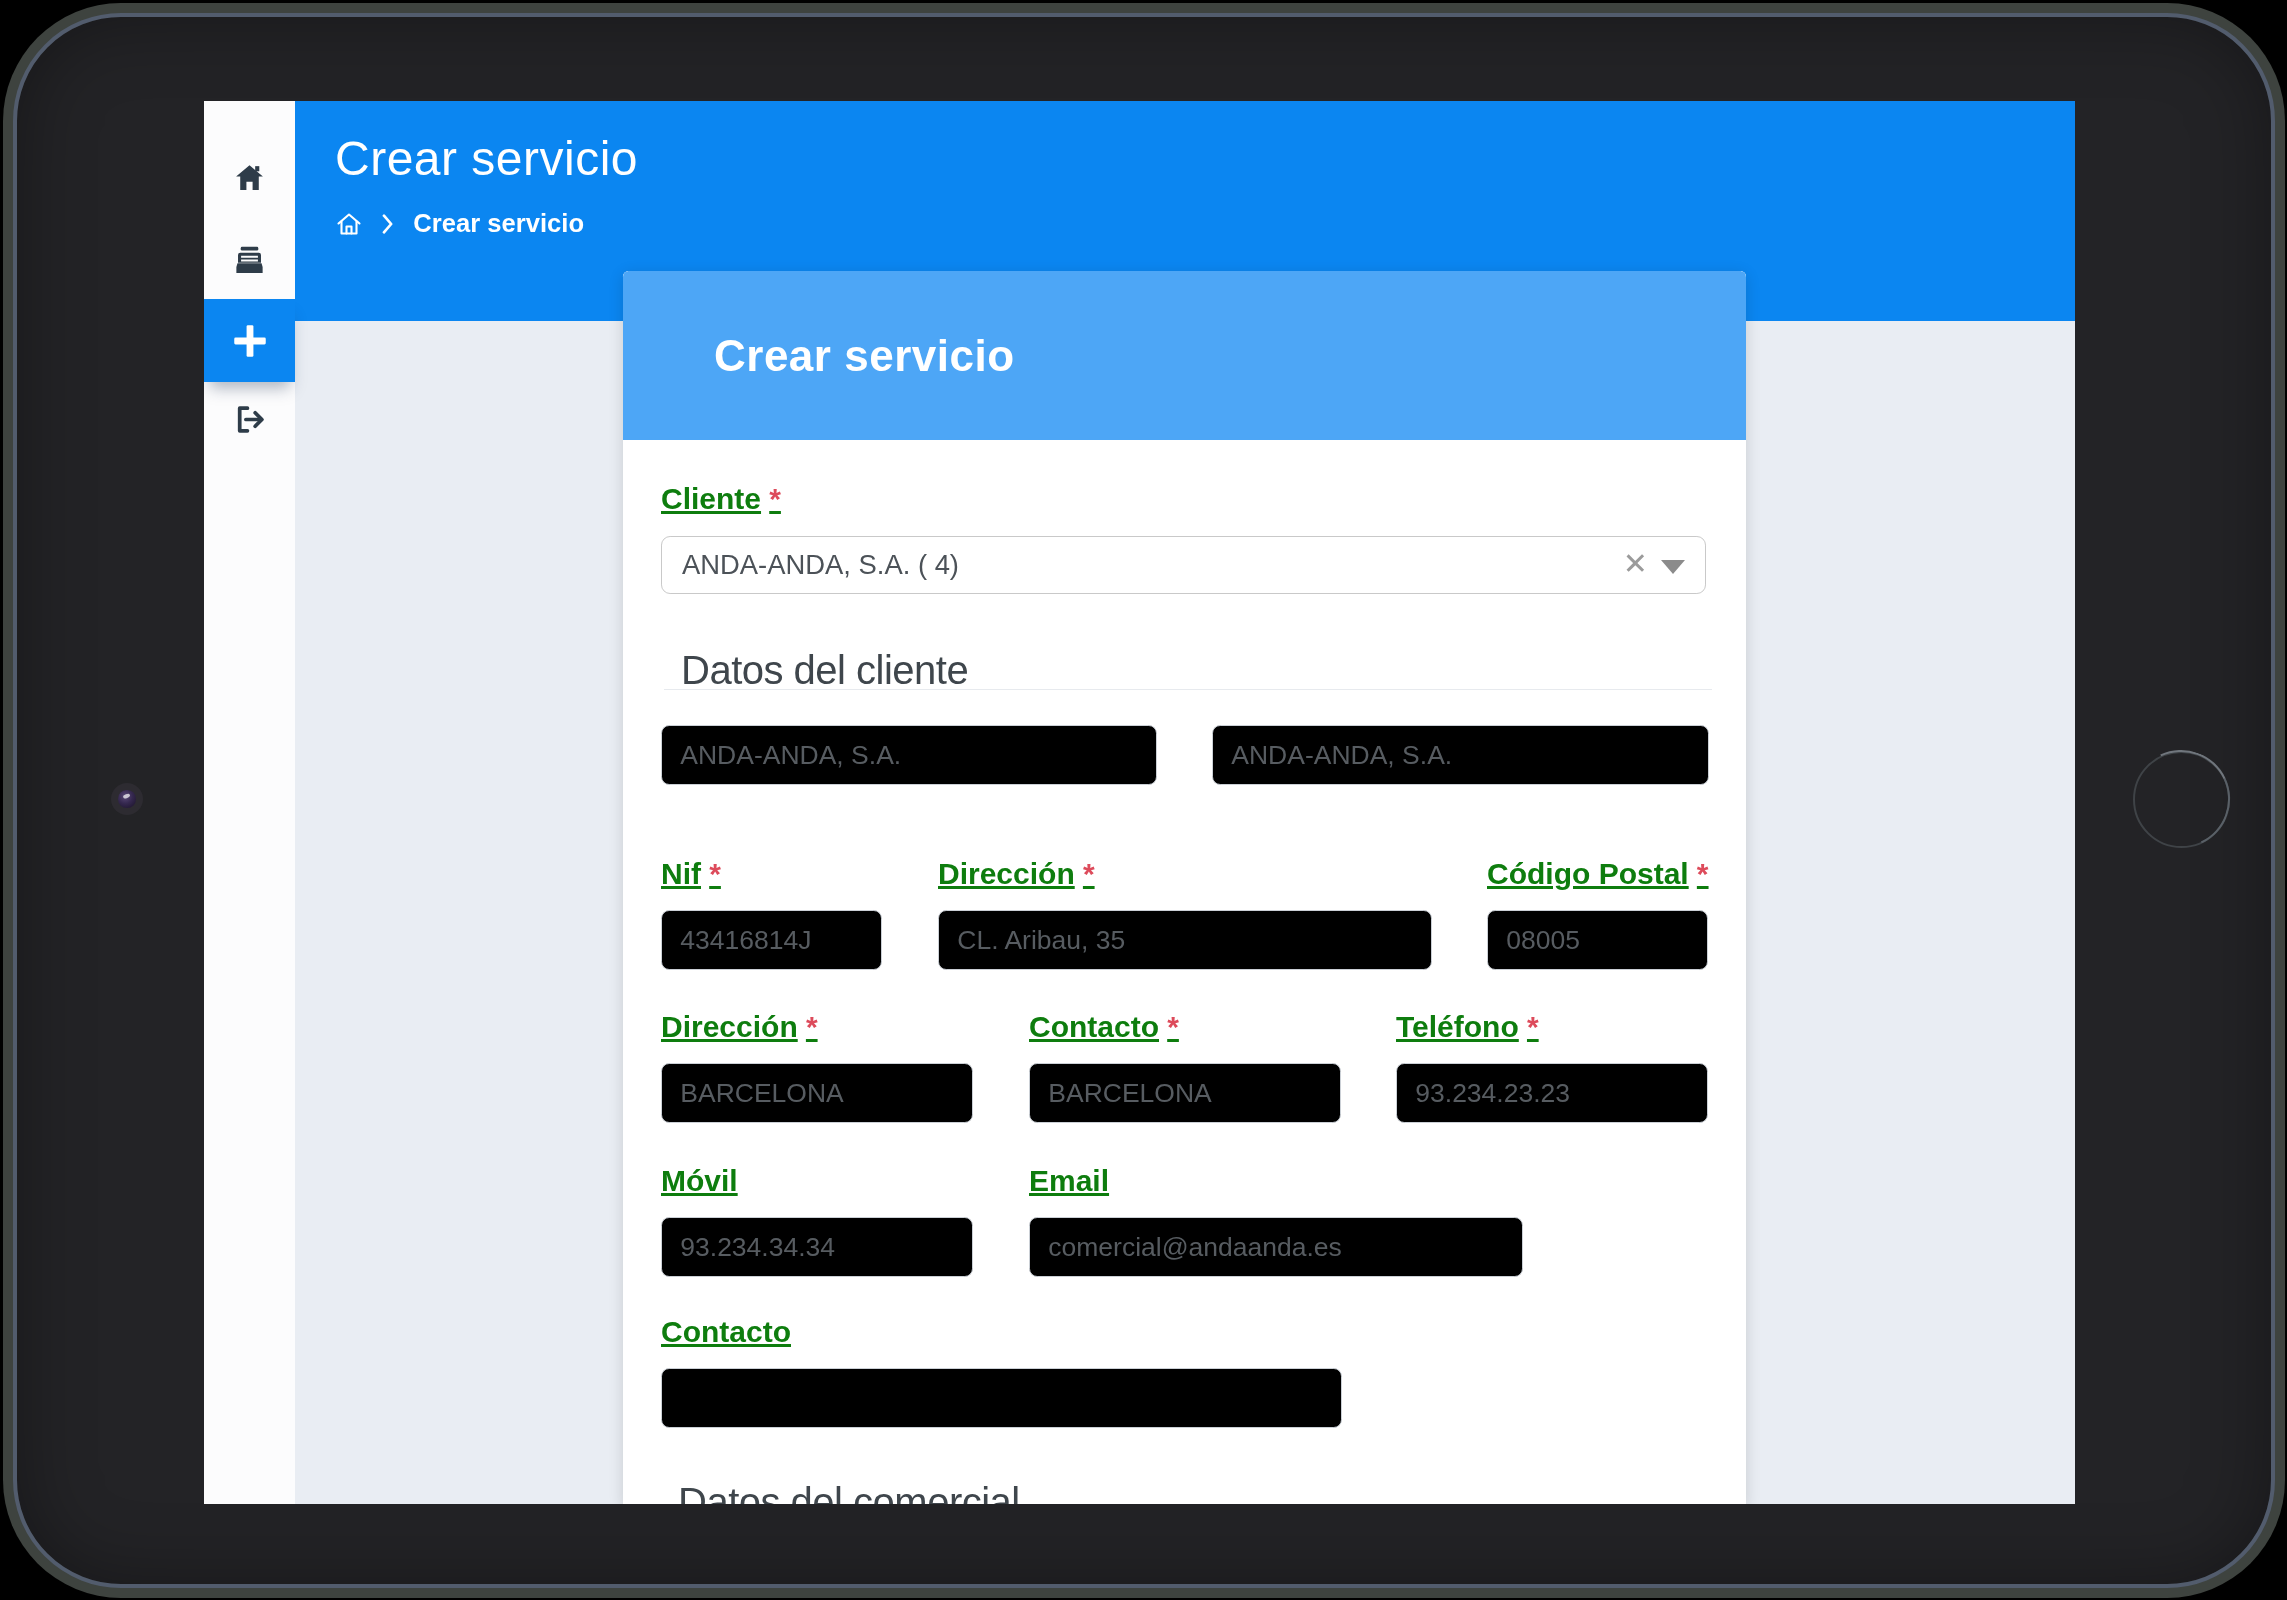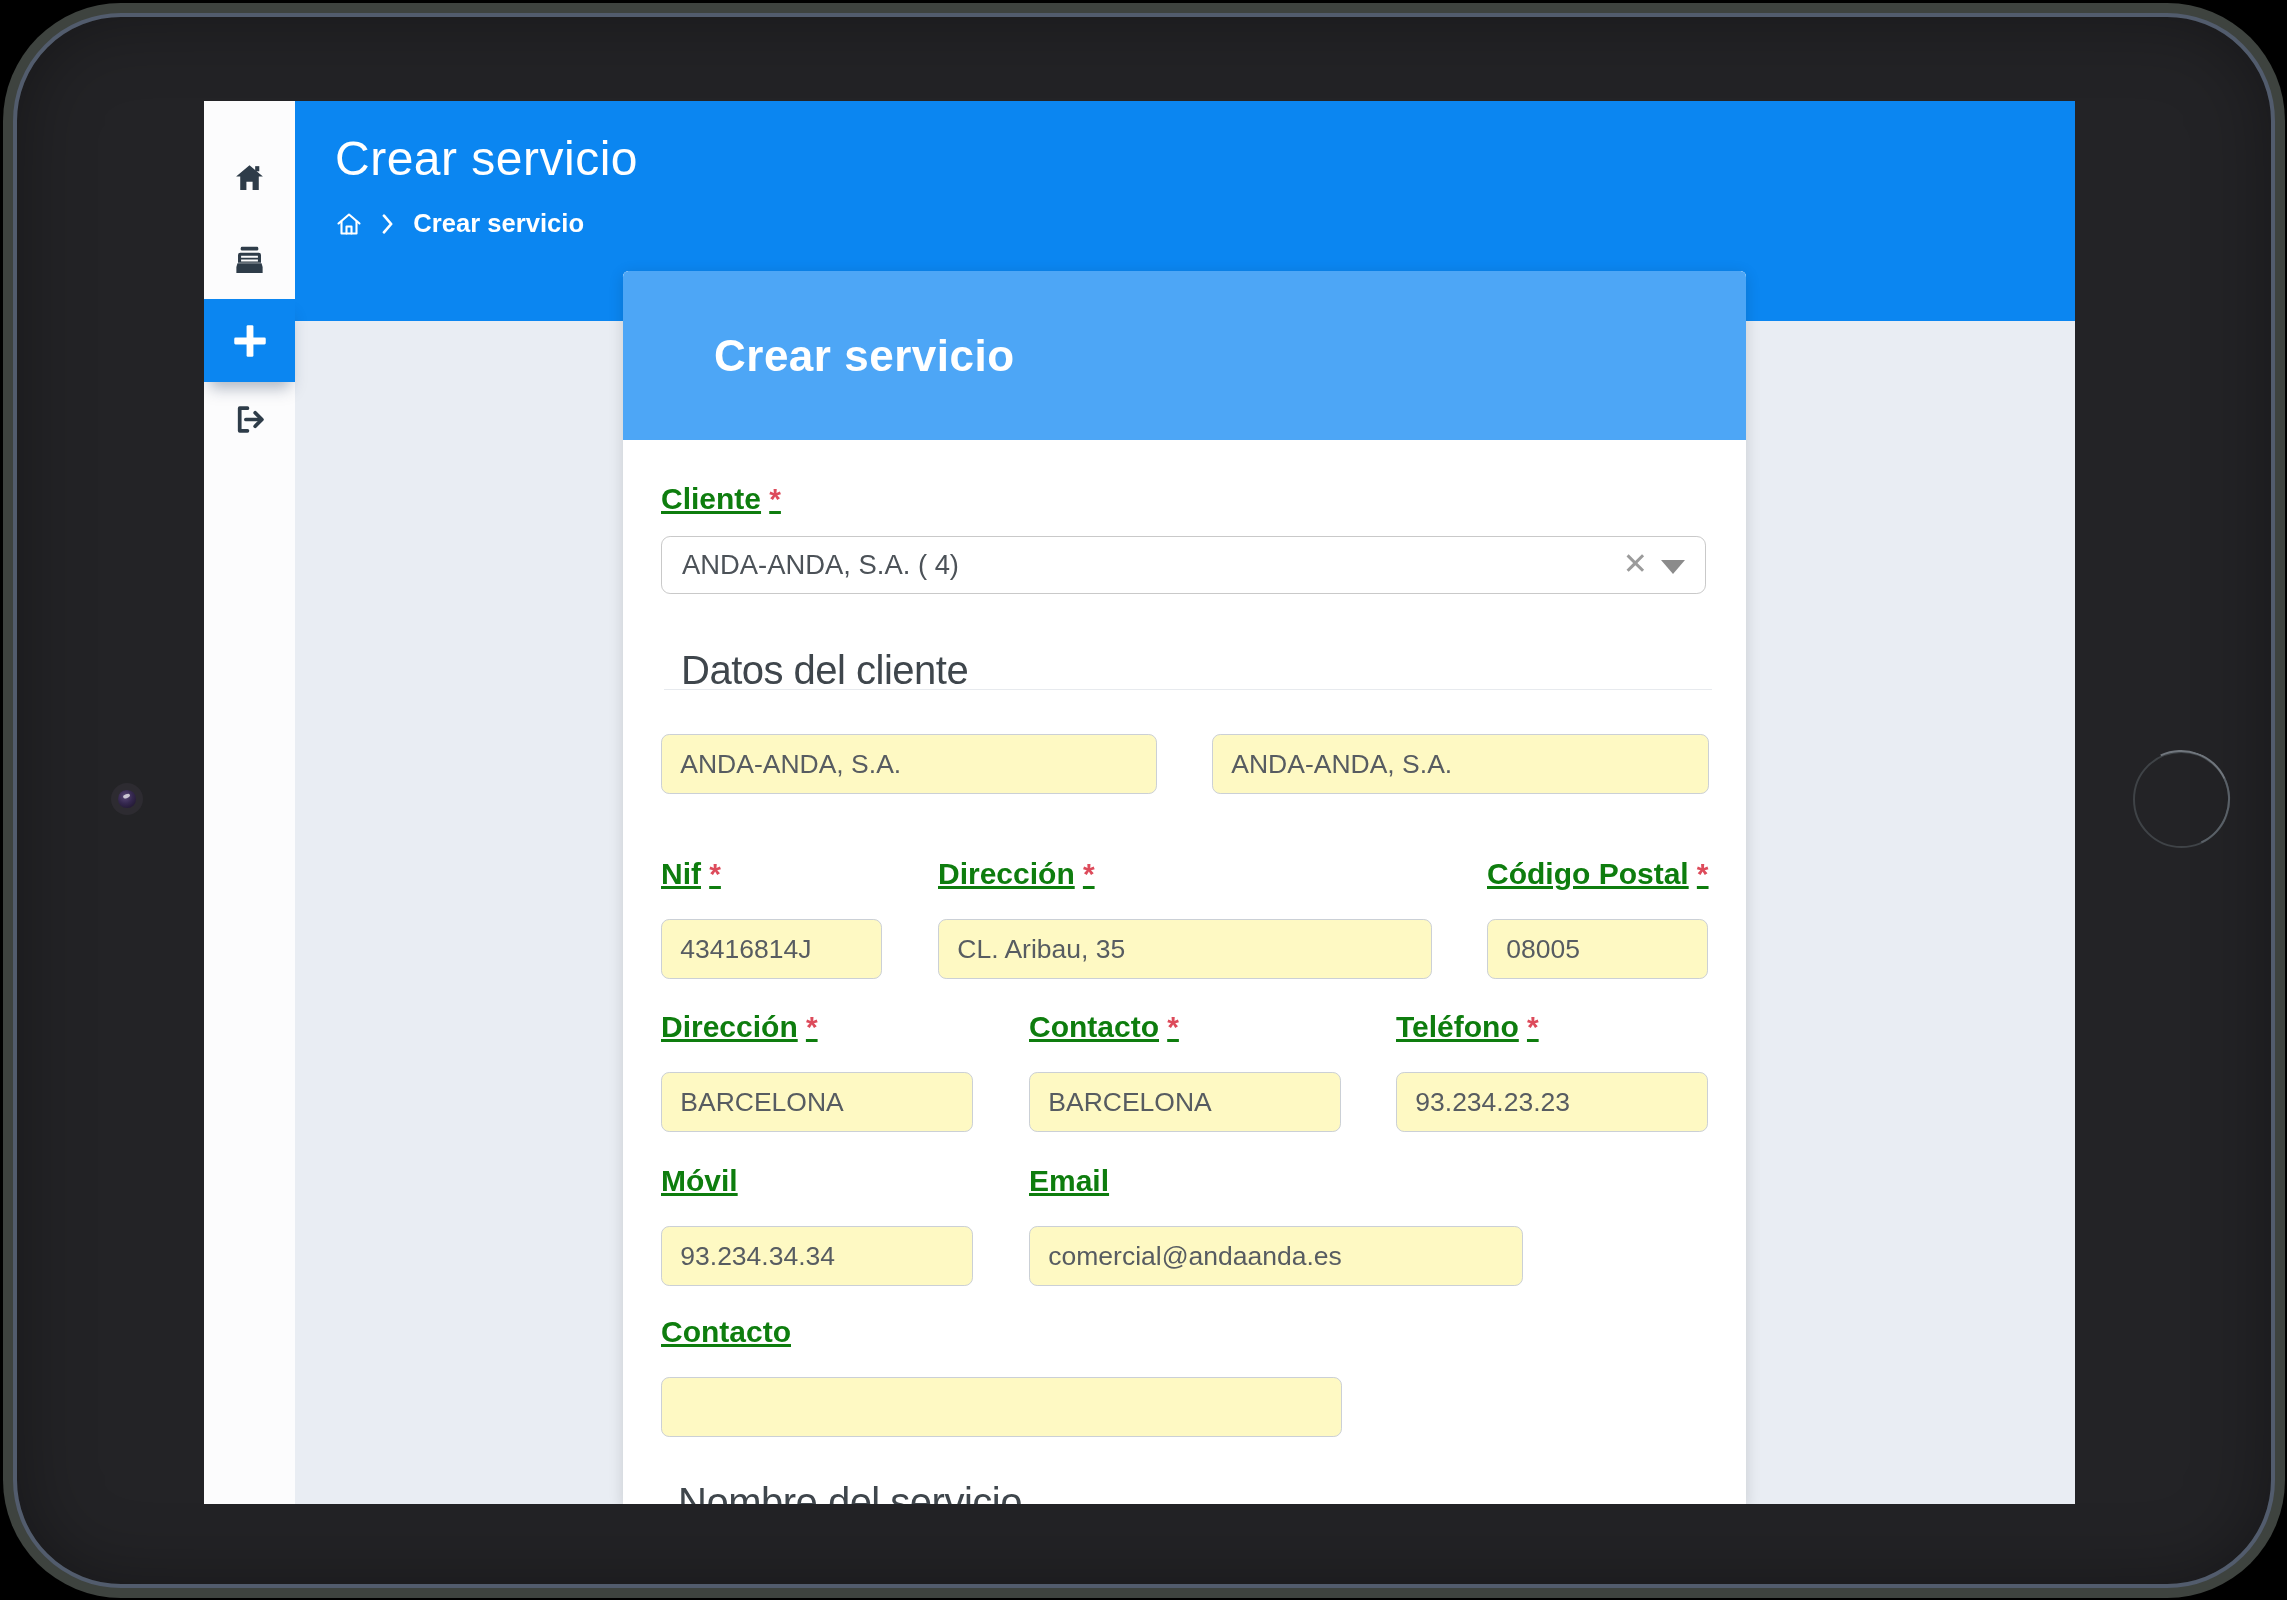--- a/index.html
+++ b/index.html
@@ -59,22 +59,22 @@
   .h-cliente{left:41px;top:189px;}
   .h-servicio{left:38px;top:1021px;}
   .rule{position:absolute;left:41px;top:249px;width:1048px;border:none;margin:0;
         border-top:1.8px solid #e7eaee;}
 
   
   .field{position:absolute;}
   .flabel{display:block;height:31px;line-height:31px;font-size:30px;font-weight:700;color:#0e7d0e;
         white-space:nowrap;text-decoration:underline;}
   .req{color:#dd4b5b;margin-left:8.2px;font-weight:700;}
-  .finput{display:block;box-sizing:border-box;width:100%;height:60px;margin-top:30px;
-        border:1.8px solid #cbd0d6;border-radius:8.2px;background:#fef9c3;color:#575c61;font-size:26.5px;
+  .finput{display:block;box-sizing:border-box;width:100%;height:60px;margin-top:21px;
+        border:1.8px solid #cbd0d6;border-radius:8.2px;background:#000000;color:#575c61;font-size:26.5px;
         padding:0 18.3px;font-family:"Liberation Sans", sans-serif;outline:none;}
 
   
   .f-cliente{left:38px;top:43px;width:1045px;}
   .selectbox{position:relative;box-sizing:border-box;width:100%;height:58px;margin-top:22px;
         border:1.8px solid #c9c9c9;border-radius:9.1px;background:#fff;display:flex;align-items:center;
         padding-left:20px;cursor:pointer;}
   .select-value{font-size:27.4px;color:#4c5258;}
   .clear-x{position:absolute;right:57px;top:50%;transform:translateY(-52%);font-size:30px;
         color:#9b9b9b;font-weight:400;cursor:pointer;line-height:1;}
@@ -228,19 +228,19 @@
         <div class="field f-email">
           <label class="flabel"><span>Email</span><span class="req"></span></label>
           <input class="finput" value="comercial@andaanda.es" style="">
         </div>
 
         <div class="field f-contacto">
           <label class="flabel"><span>Contacto</span><span class="req"></span></label>
           <input class="finput" value="" style="">
         </div>
 
-        <h3 class="section-heading h-servicio">Nombre del servicio</h3>
+        <h3 class="section-heading h-servicio">Datos del comercial</h3>
       </div>
     </section>
 
   </div>
 </div>
 
 
 </body></html>

